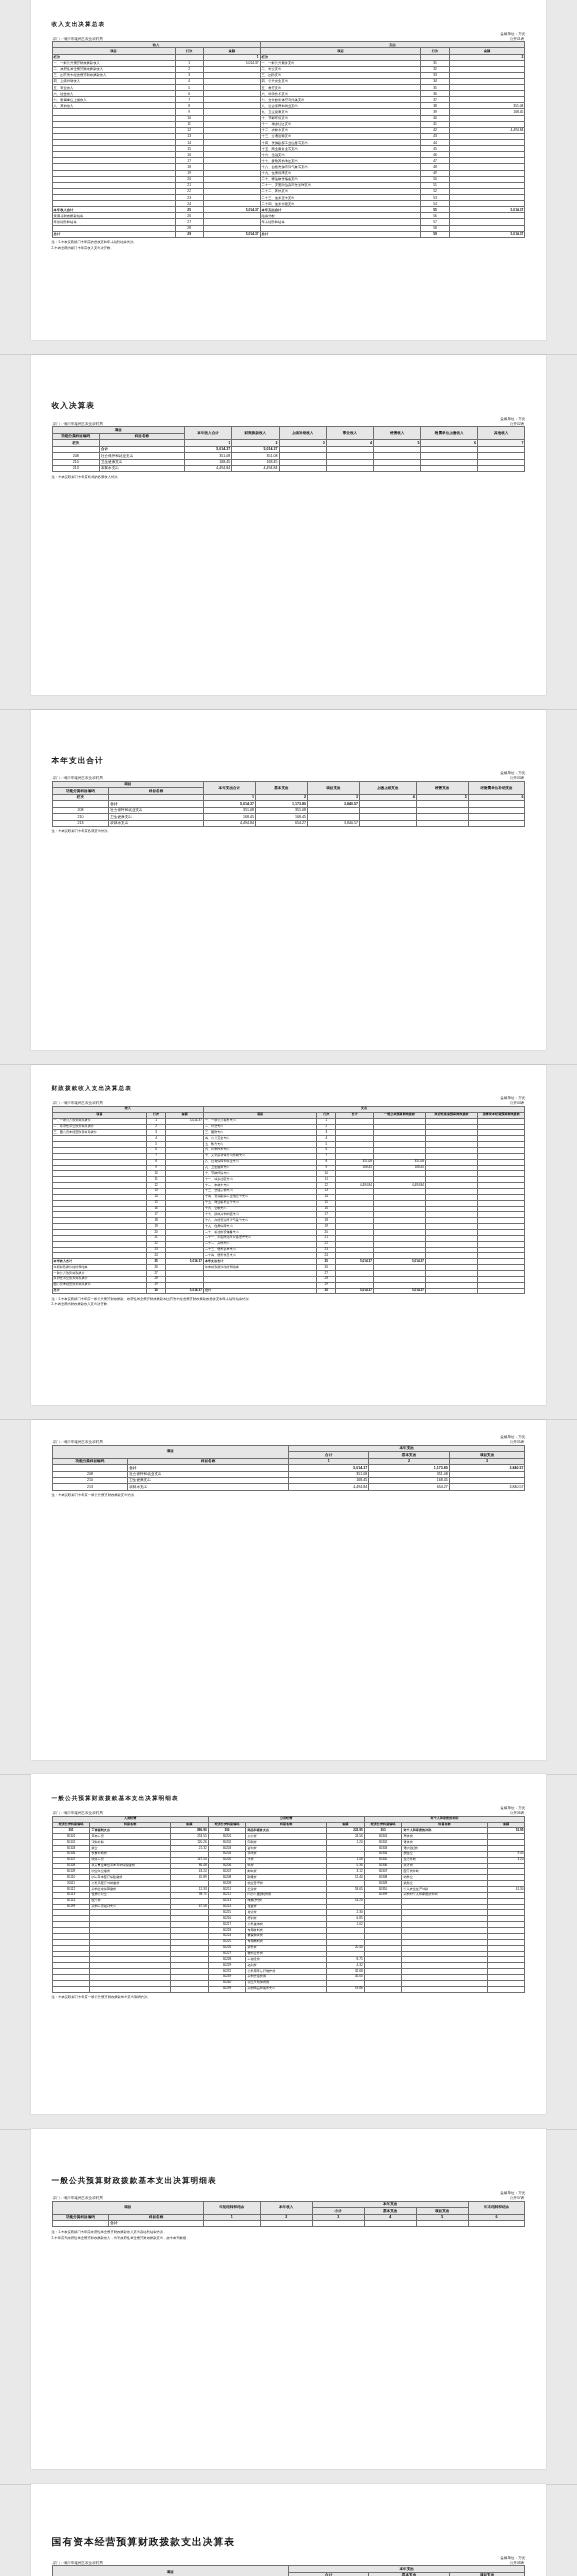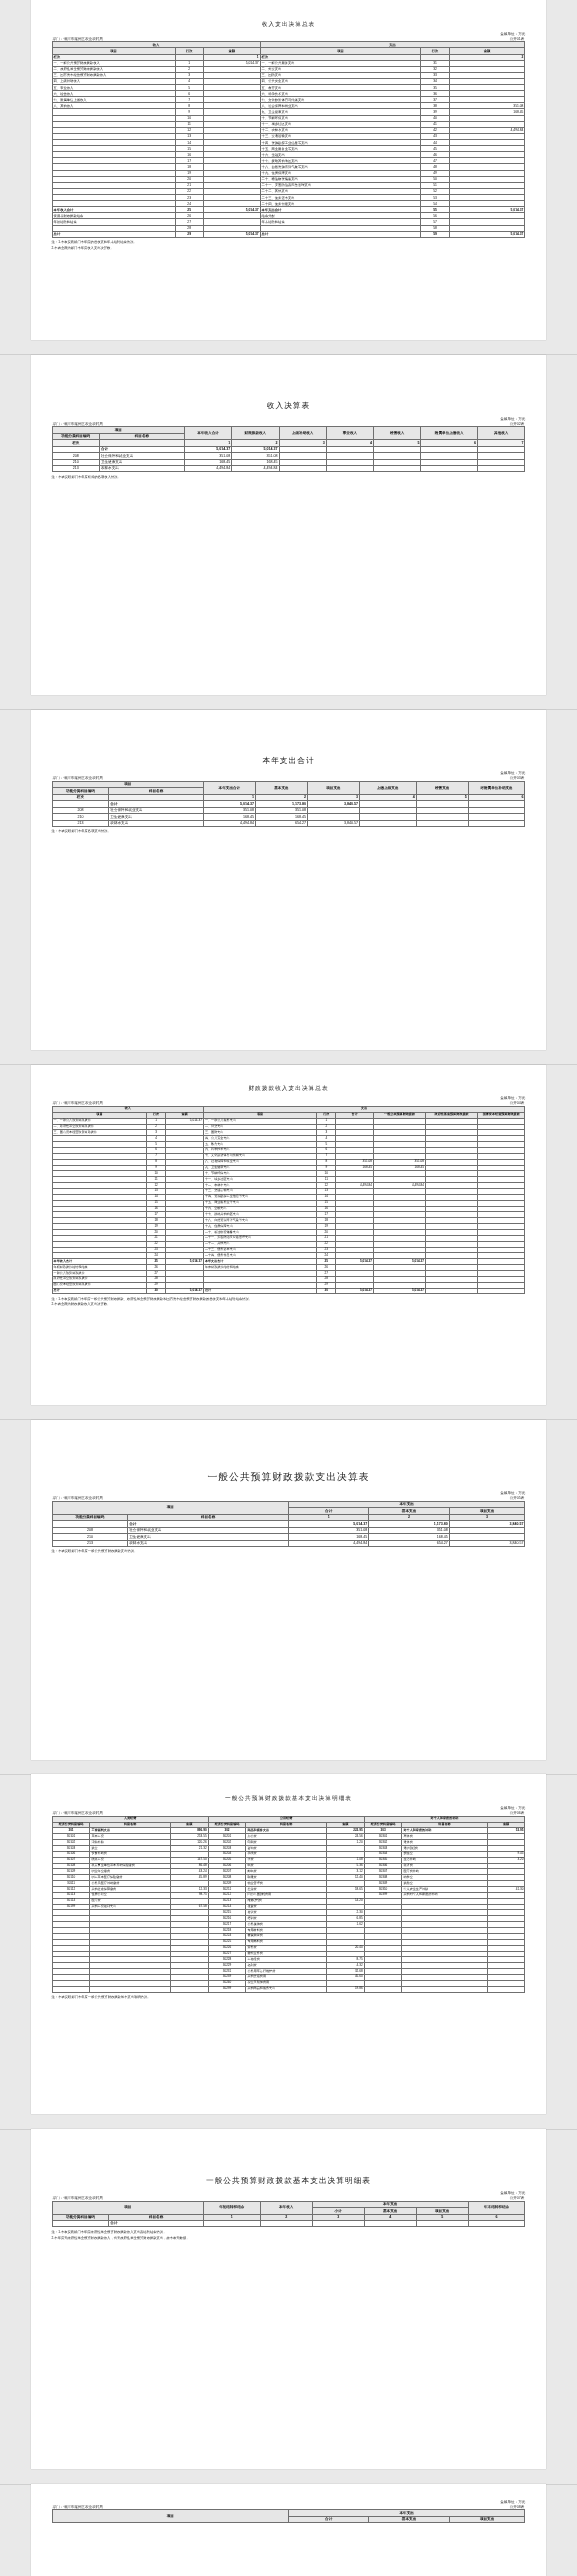--- a/index.html
+++ b/index.html
@@ -6,21 +6,21 @@
   body{font-family:"Liberation Sans","DejaVu Sans",sans-serif;}
   .page{width:577px;margin:0 auto;background:#e9e9e9;}
   .sheet{
     width:515px;margin:0 auto 14.4px auto;background:#ffffff;
     box-shadow:0 0 1px rgba(0,0,0,0.25);
     padding:15.5px 20.6px 20.6px 20.6px;box-sizing:border-box;
     position:relative;
   }
   .sheet.tall{min-height:340px;}
   .doc-title{
-    text-align:center;font-weight:normal;color:#1a1a1a;
+    font-weight:bold;color:#1a1a1a;
     letter-spacing:1px;
   }
   .t-big{font-size:9.8px;margin:36px 0 7.2px 0;}
   .t-mid{font-size:7.7px;margin:31px 0 5.2px 0;}
   .t-small{font-size:5.7px;margin:5.2px 0 3.1px 0;}
   .meta-row{display:flex;justify-content:space-between;font-size:3.6px;color:#333;margin:1px 1px 0.5px 1px;}
   .meta-left{text-align:left;}
   .meta-right{text-align:right;}
   table.grid{border-collapse:collapse;width:100%;font-size:3.3px;color:#111;table-layout:fixed;}
   table.grid th,table.grid td{
@@ -886,21 +886,20 @@
         </tbody>
     </table>
     <div class="notes">
         <p>注：1.本表反映部门本年度一般公共预算财政拨款、政府性基金预算财政拨款和国有资本经营预算财政拨款的总收支和年末结转结余情况。</p>
         <p>2.本表金额为财政拨款收入支出决算数。</p>
       </div>
   </div>
   <div class="divider"></div>
 
   <div class="sheet tall">
-    <div class="doc-title t-big">一般公共预算财政拨款支出决算表</div>
     <div class="unit">金额单位：万元</div>
     <div class="meta-row">
       <span class="meta-left">部门：铜川市耀州区农业农村局</span>
       <span class="meta-right">公开05表</span>
     </div>
     <table class="grid mini">
       <colgroup>
           <col style="width:16%">
           <col style="width:34%">
           <col style="width:17%">
@@ -1372,20 +1371,21 @@
         </tbody>
     </table>
     <div class="notes">
         <p>注：1.本表反映部门本年度政府性基金预算财政拨款收入支出及结转结余情况。</p>
         <p>2.本年度无政府性基金预算财政拨款收入，也无政府性基金预算财政拨款支出，故本表无数据。</p>
       </div>
   </div>
   <div class="divider"></div>
 
   <div class="sheet tall">
+    <div class="doc-title t-big">国有资本经营预算财政拨款支出决算表</div>
     <div class="unit">金额单位：万元</div>
     <div class="meta-row">
       <span class="meta-left">部门：铜川市耀州区农业农村局</span>
       <span class="meta-right">公开08表</span>
     </div>
     <table class="grid mini">
       <colgroup>
           <col style="width:18%">
           <col style="width:32%">
           <col style="width:17%">

